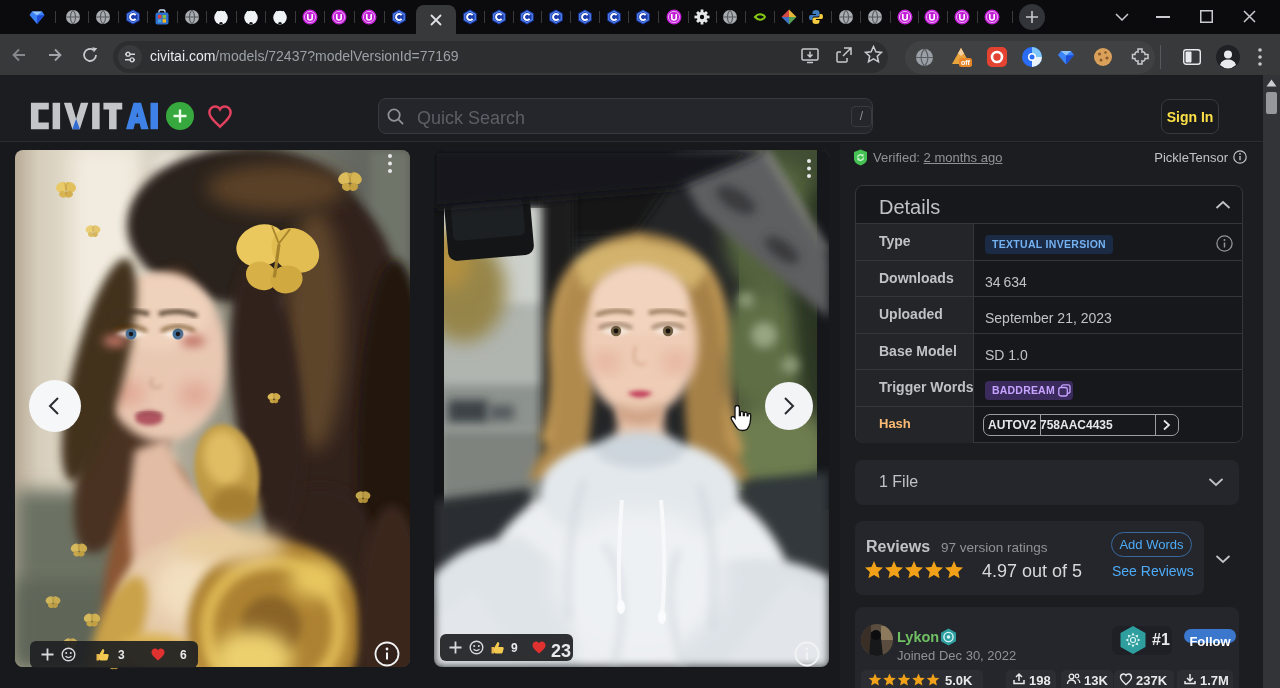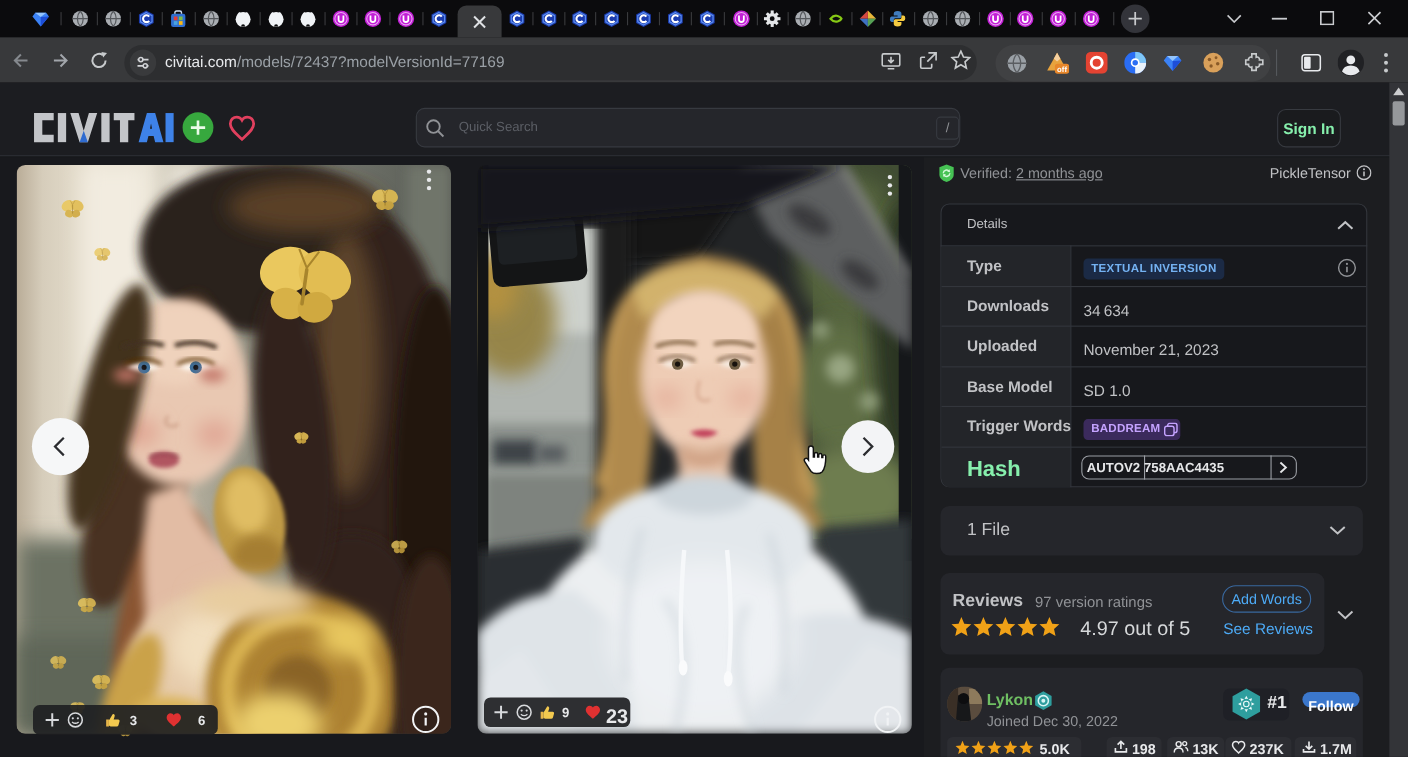--- a/index.html
+++ b/index.html
@@ -9,21 +9,21 @@
 .sep{position:absolute;top:11px;width:1px;height:12px;background:#3a3b3e;}
 #activetab{position:absolute;left:416px;top:5px;width:40px;height:29px;background:#38393b;border-radius:8px 8px 0 0;}
 #toolbar{position:absolute;left:0;top:34px;width:1280px;height:41px;background:#38393b;}
 #omnibox{position:absolute;left:113px;top:41px;width:775px;height:32px;background:#2d2e30;border-radius:16px;}
 #pageheader{position:absolute;left:0;top:75px;width:1280px;height:67px;background:#1c1d21;border-bottom:1px solid #2c2e33;}
 #main{position:absolute;left:0;top:143px;width:1280px;height:545px;background:#18191d;}
 #scrollbar{position:absolute;left:1263px;top:75px;width:17px;height:613px;background:#333438;}
 #sthumb{position:absolute;left:1266px;top:92px;width:11px;height:22px;background:#96989b;border-radius:2px;}
 .searchbox{position:absolute;left:378px;top:98px;width:495px;height:36px;background:#25262b;border:1px solid #373a40;border-radius:8px;}
 .kbd{position:absolute;left:851px;top:106px;width:21px;height:21px;background:#25262b;border:1px solid #373a40;border-radius:4px;color:#909296;font-size:12px;text-align:center;line-height:19px;}
-.signin{position:absolute;left:1161px;top:99px;width:58px;height:35px;background:#1a1b1e;border:1px solid #373a40;border-radius:8px;color:#86efac;font-weight:bold;font-size:14px;text-align:center;line-height:34px;}
+.signin{position:absolute;left:1161px;top:99px;width:58px;height:35px;background:#1a1b1e;border:1px solid #373a40;border-radius:8px;color:#fde047;font-weight:bold;font-size:14px;text-align:center;line-height:34px;}
 .card{position:absolute;background:#25262b;border-radius:8px;}
 </style>
 </head>
 <body>
 <div id="titlebar"></div>
 <div id="activetab">
     <svg class="abs" style="left:12px;top:7px" width="16" height="16" viewBox="0 0 16 16">
       <path d="M3 3 L13 13 M13 3 L3 13" stroke="#dfe1e4" stroke-width="1.8"></path>
     </svg>
   </div>
@@ -346,21 +346,21 @@
     <path d="M8 1.5 V14.5 M1.5 8 H14.5" stroke="#eafbe9" stroke-width="2.4"></path>
   </svg>
 <svg class="abs" style="left:205px;top:101px" width="30" height="30" viewBox="0 0 24 24">
     <path d="M12 20.5 C8 16.5 3.5 13.5 3.5 9.2 C3.5 6.2 5.8 4.3 8.2 4.3 C10 4.3 11.3 5.3 12 6.6 C12.7 5.3 14 4.3 15.8 4.3 C18.2 4.3 20.5 6.2 20.5 9.2 C20.5 13.5 16 16.5 12 20.5 Z" fill="none" stroke="#e1405e" stroke-width="2"></path>
   </svg>
 <div class="searchbox"></div>
 <svg class="abs" style="left:386px;top:107px" width="19" height="19" viewBox="0 0 20 20">
     <circle cx="8.5" cy="8.5" r="6" fill="none" stroke="#909296" stroke-width="1.8"></circle>
     <path d="M13 13 L18 18" stroke="#909296" stroke-width="1.8"></path>
   </svg>
-<div class="abs" style="left:417px;top:108px;font-size:12px;color:#5c5f66">Quick Search</div>
+<div class="abs" style="left:417px;top:108px;font-size:18px;color:#5c5f66">Quick Search</div>
 <div class="kbd">/</div>
 <div class="signin">Sign In</div>
 
 <div id="main"></div>
 <div class="abs" style="left:840px;top:143px;width:423px;height:545px;background:#1c1d20"></div>
 
 <div class="abs" style="left:15px;top:150px;width:395px;height:517px;border-radius:8px;overflow:hidden">
 <svg width="395" height="517" viewBox="0 0 395 517">
 <defs>
 <filter id="b2" x="-60%" y="-60%" width="220%" height="220%">
@@ -750,38 +750,38 @@
 
 <div class="abs" style="left:855px;top:185px;width:388px;height:258px;background:#17181c;border:1px solid #33363c;border-radius:8px"></div>
 <div class="abs" style="left:856px;top:224px;width:117px;height:219px;background:#232529;border-radius:0 0 0 8px"></div>
 <div class="abs" style="left:855px;top:223px;width:388px;height:1px;background:#33363c"></div>
 <div class="abs" style="left:973px;top:223px;width:1px;height:220px;background:#33363c"></div>
 <div class="abs" style="left:856px;top:260px;width:386px;height:1px;background:#33363c"></div>
 <div class="abs" style="left:856px;top:296px;width:386px;height:1px;background:#33363c"></div>
 <div class="abs" style="left:856px;top:333px;width:386px;height:1px;background:#33363c"></div>
 <div class="abs" style="left:856px;top:369px;width:386px;height:1px;background:#33363c"></div>
 <div class="abs" style="left:856px;top:406px;width:386px;height:1px;background:#33363c"></div>
-<div class="abs" style="left:879px;top:196px;font-size:12px;color:#c1c2c5">Details</div>
+<div class="abs" style="left:879px;top:196px;font-size:20px;color:#c1c2c5">Details</div>
 <svg class="abs" style="left:1215px;top:200px" width="16" height="10" viewBox="0 0 16 10">
     <path d="M1.5 8 L8 2 L14.5 8" stroke="#c1c2c5" stroke-width="1.8" fill="none"></path>
   </svg>
 <div class="abs" style="left:879px;top:233px;font-size:14px;font-weight:bold;color:#c1c2c5">Type</div>
 <div class="abs" style="left:879px;top:270px;font-size:14px;font-weight:bold;color:#c1c2c5">Downloads</div>
 <div class="abs" style="left:879px;top:306px;font-size:14px;font-weight:bold;color:#c1c2c5">Uploaded</div>
 <div class="abs" style="left:879px;top:343px;font-size:14px;font-weight:bold;color:#c1c2c5">Base Model</div>
 <div class="abs" style="left:879px;top:379px;font-size:14px;font-weight:bold;color:#c1c2c5">Trigger Words</div>
-<div class="abs" style="left:879px;top:416px;font-size:20px;font-weight:bold;color:#86efac">Hash</div>
+<div class="abs" style="left:879px;top:416px;font-size:13px;font-weight:bold;color:#fdba74">Hash</div>
 <div class="abs" style="left:985px;top:235px;height:19px;padding:0 7px;background:#1b2a45;border-radius:4px;font-size:10.5px;font-weight:bold;letter-spacing:0.3px;color:#74b2f2;line-height:19px">TEXTUAL INVERSION</div>
 <svg class="abs" style="left:1216px;top:235px" width="17" height="17" viewBox="0 0 17 17">
     <circle cx="8.5" cy="8.5" r="7.6" fill="none" stroke="#909296" stroke-width="1.3"></circle>
     <path d="M8.5 7.5 V12.5" stroke="#909296" stroke-width="1.5"></path>
     <circle cx="8.5" cy="4.9" r="1" fill="#909296"></circle>
   </svg>
 <div class="abs" style="left:985px;top:274px;font-size:14px;color:#c1c2c5">34 634</div>
-<div class="abs" style="left:985px;top:310px;font-size:14px;color:#c1c2c5">November 21, 2023</div>
+<div class="abs" style="left:985px;top:310px;font-size:14px;color:#c1c2c5">September 21, 2023</div>
 <div class="abs" style="left:985px;top:347px;font-size:14px;color:#c1c2c5">SD 1.0</div>
 <div class="abs" style="left:985px;top:381px;width:88px;height:19px;padding-left:7px;background:#3b2a5c;border-radius:4px;font-size:10.5px;font-weight:bold;letter-spacing:0.2px;color:#c5a3ff;line-height:19px">BADDREAM</div>
 <svg class="abs" style="left:1058px;top:384px" width="13" height="13" viewBox="0 0 13 13">
     <rect x="3.5" y="0.8" width="8.5" height="8.5" rx="2" fill="none" stroke="#c5a3ff" stroke-width="1.3"></rect>
     <rect x="0.8" y="3.5" width="8.5" height="8.5" rx="2" fill="#3b2a5c" stroke="#c5a3ff" stroke-width="1.3"></rect>
   </svg>
 <div class="abs" style="left:983px;top:414px;width:196px;height:22px;border:1px solid #9a9da3;border-radius:7px"></div>
 <div class="abs" style="left:988px;top:418px;font-size:12px;font-weight:bold;color:#e6e7e9">AUTOV2</div>
 <div class="abs" style="left:1040px;top:414px;width:1px;height:22px;background:#9a9da3"></div>
 <div class="abs" style="left:1040px;top:418px;width:115px;text-align:left;font-size:12px;font-weight:bold;color:#e6e7e9">758AAC4435</div>

